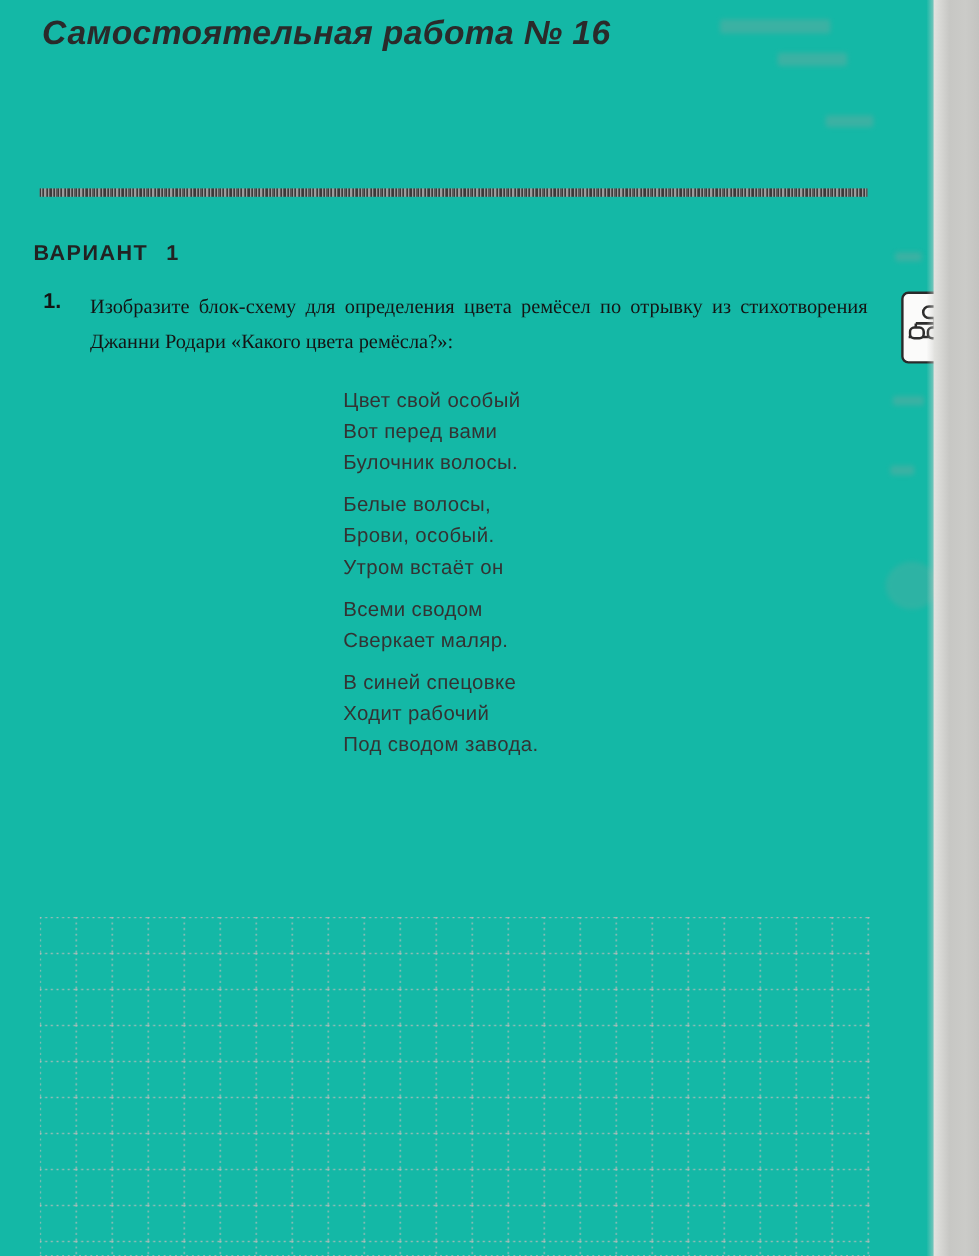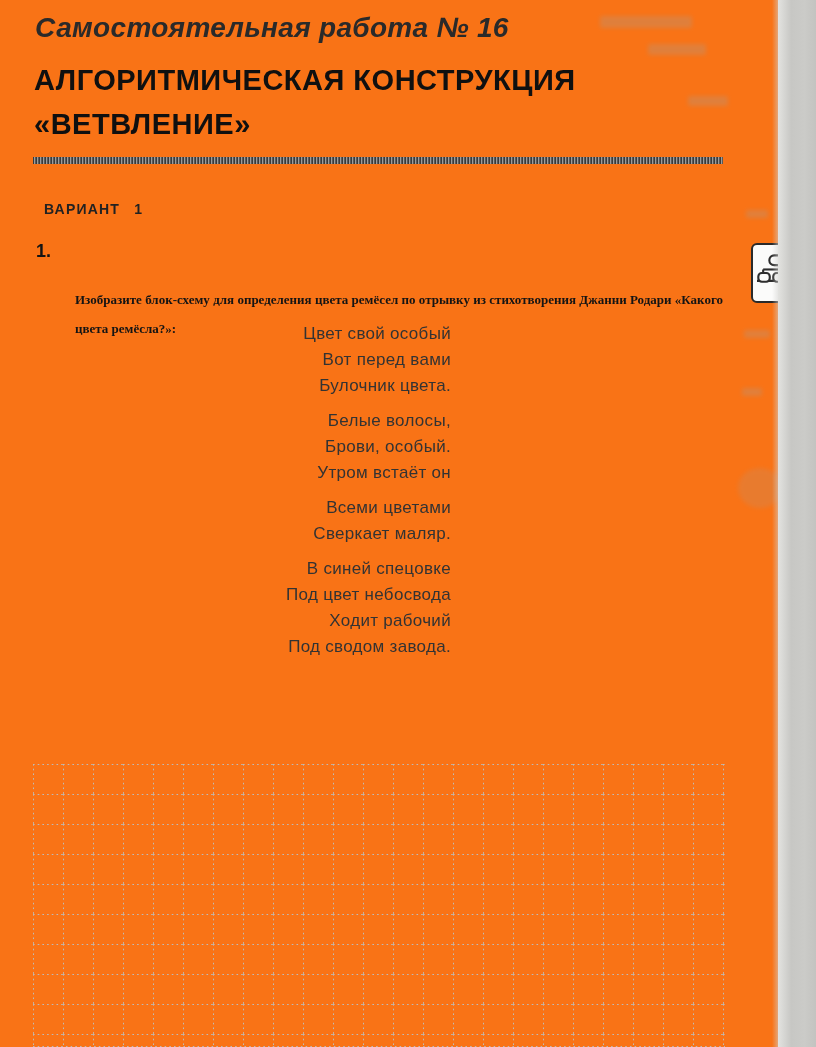--- a/index.html
+++ b/index.html
@@ -1,20 +1,20 @@
 <!DOCTYPE html>
 <html><head>
 <meta charset="utf-8">
 <style>
   html, body { margin: 0; padding: 0; background: #ffffff; }
   .page {
     position: relative;
     width: 816px;
     height: 1047px;
-    background: #f97316;
+    background: #14b8a6;
     overflow: hidden;
     font-family: "Liberation Sans", sans-serif;
     color: #1e1e1e;
   }
   .worksheet-title {
     position: absolute;
     left: 35px; top: 12px;
     font-style: italic;
     font-weight: 600;
     font-size: 28px;
@@ -35,64 +35,63 @@
     position: absolute;
     left: 33px; top: 157px;
     width: 690px; height: 7px;
     background: repeating-linear-gradient(90deg,
       #3a3a3a 0px, #3a3a3a 1px,
       #9c9c9c 1px, #9c9c9c 2px,
       #5a5a5a 2px, #5a5a5a 3px);
   }
   .variant-label {
     position: absolute;
-    left: 44px; top: 201px;
+    left: 28px; top: 201px;
     font-weight: 700;
-    font-size: 14px;
+    font-size: 18px;
     letter-spacing: 1.2px;
     word-spacing: 9px;
     color: #222;
   }
   .task-number {
     position: absolute;
     left: 36px; top: 241px;
     font-weight: 700;
     font-size: 18px;
     color: #141414;
   }
   .task-text {
     position: absolute;
     left: 75px; top: 241px;
     width: 648px;
     font-family: "Liberation Serif", serif;
-    font-weight: 700;
-    font-size: 13px;
+    font-weight: 400;
+    font-size: 17px;
     line-height: 29px;
     text-align: justify;
     color: #141414;
-    margin-top: 44px;
   }
   .margin-icon-box {
     position: absolute;
     left: 751px; top: 243px;
     width: 52px; height: 56px;
     border: 2.5px solid #2a2a2a;
     border-radius: 6px;
     background: #fbfbfa;
     display: flex; align-items: center; justify-content: center;
   }
   .poem {
     position: absolute;
     left: 286px; top: 321px;
     font-size: 17px;
     line-height: 26px;
     color: #333333;
     letter-spacing: 0.3px;
   }
-  .stanza { margin: 0 10px 9px 0; text-align: right; }
+  .stanza { margin: 0 10px 9px 0; }
   .grid-area {
     position: absolute;
     left: 33px; top: 764px;
     width: 692px; height: 283px;
   }
   .scan-edge {
     position: absolute;
     left: 778px; top: 0;
     width: 38px; height: 1047px;
     background: linear-gradient(to right, #e3e3e0 0%, #c7c7c4 35%, #cbcbc8 70%, #c3c3c0 100%);
@@ -111,24 +110,20 @@
     border-radius: 2px;
   }
 </style>
 </head>
 <body>
 
 <div class="page">
 
   <div class="worksheet-title">Самостоятельная работа № 16</div>
 
-  <div class="main-heading">
-    <div>АЛГОРИТМИЧЕСКАЯ КОНСТРУКЦИЯ</div>
-    <div>«ВЕТВЛЕНИЕ»</div>
-  </div>
 
   <div class="divider"></div>
 
   <div class="variant-label">ВАРИАНТ 1</div>
 
   <div class="task-number">1.</div>
 
   <div class="task-text">Изобразите блок-схему для определения цвета ремёсел по отрывку из стихотворения Джанни Родари «Какого цвета ремёсла?»:</div>
 
   <div class="margin-icon-box">
@@ -144,34 +139,33 @@
         <rect x="18.5" y="26" width="13" height="10" rx="4" fill="#fbfbfa"></rect>
         <rect x="35.5" y="26" width="13" height="10" rx="4" fill="#fbfbfa"></rect>
       </g>
     </svg>
   </div>
 
   <div class="poem">
     <div class="stanza">
       <div>Цвет свой особый</div>
       <div>Вот перед вами</div>
-      <div>Булочник цвета.</div>
+      <div>Булочник волосы.</div>
     </div>
     <div class="stanza">
       <div>Белые волосы,</div>
       <div>Брови, особый.</div>
       <div>Утром встаёт он</div>
     </div>
     <div class="stanza">
-      <div>Всеми цветами</div>
+      <div>Всеми сводом</div>
       <div>Сверкает маляр.</div>
     </div>
     <div class="stanza">
       <div>В синей спецовке</div>
-      <div>Под цвет небосвода</div>
       <div>Ходит рабочий</div>
       <div>Под сводом завода.</div>
     </div>
   </div>
 
   <div class="grid-area">
     <svg width="692" height="283">
       <defs>
         <pattern id="gp" width="30" height="30" patternUnits="userSpaceOnUse">
           <path d="M0 0.5 H30 M0.5 0 V30" fill="none" stroke-width="1" stroke-dasharray="1.6 3.1" stroke="#bcbcba"></path>

